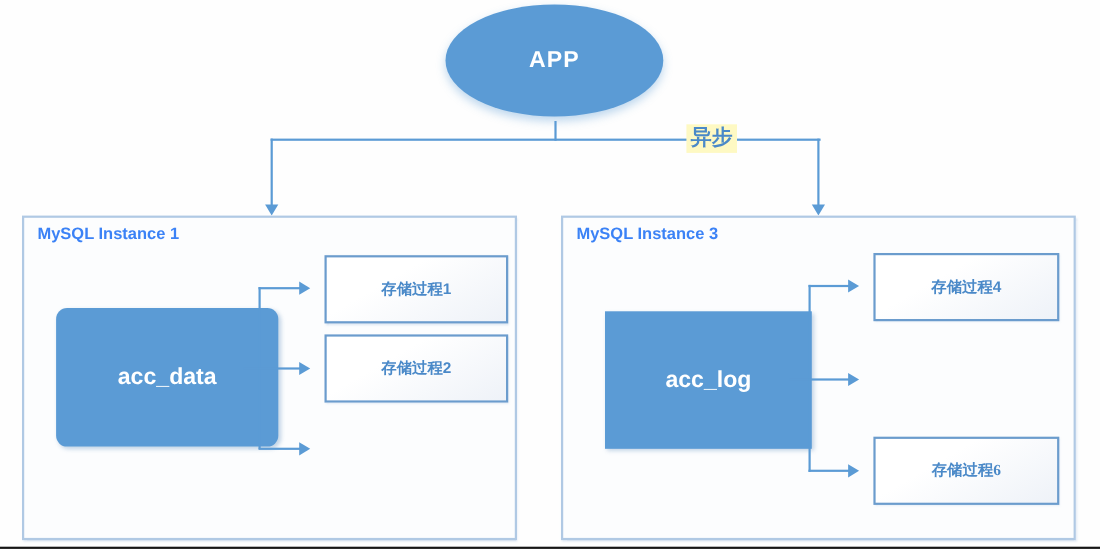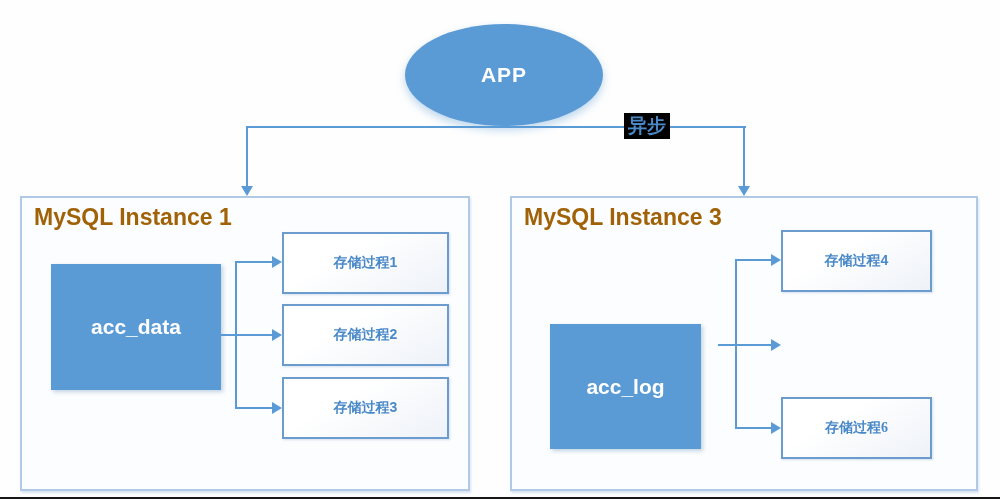--- a/index.html
+++ b/index.html
@@ -17,21 +17,21 @@
   .bottom-edge {
     position: absolute;
     left: 0; right: 0; bottom: 1px;
     height: 2px;
     background: #161616;
   }
 
   
   .app-ellipse {
     position: absolute;
-    left: 405px; top: 24px;
+    left: 405px; top: 4px;
     width: 198px; height: 102px;
     background: #5b9bd5;
     border-radius: 50%;
     box-shadow: 0 4px 9px rgba(91,155,213,0.40);
     display: flex; align-items: center; justify-content: center;
     color: #ffffff;
     font-size: 21px;
     font-weight: 600;
     letter-spacing: 1px;
   }
@@ -54,21 +54,21 @@
     width: 0; height: 0;
     border-top: 6px solid transparent;
     border-bottom: 6px solid transparent;
     border-left: 10px solid #5b9bd5;
   }
 
   .async-label {
     position: absolute;
     left: 624px; top: 113px;
     padding: 0 4px;
-    background: #000000;
+    background: #fef9c3;
     color: #4a89c8;
     font-size: 19px;
     font-weight: 600;
     line-height: 26px;
   }
 
   
   .instance {
     position: absolute;
     top: 196px;
@@ -76,52 +76,53 @@
     background: #fcfdfe;
     border: 2px solid #b0c9e4;
     box-shadow: 1px 2px 2px rgba(170,195,225,0.45);
   }
   .instance-1 { left: 20px;  width: 450px; }
   .instance-2 { left: 510px; width: 468px; }
 
   .instance-title {
     position: absolute;
     left: 12px; top: 6px;
-    color: #a16207;
-    font-size: 23px;
+    color: #3b82f6;
+    font-size: 15px;
     font-weight: 600;
   }
 
   
   .table-node {
     position: absolute;
     background: #5b9bd5;
     box-shadow: 2px 2px 4px rgba(120,160,200,0.45);
     display: flex; align-items: center; justify-content: center;
     color: #ffffff;
     font-size: 21px;
     font-weight: 600;
   }
-  .instance-1 .table-node { left: 29px; top: 66px; width: 170px; height: 126px; }
-  .instance-2 .table-node { left: 38px; top: 85px; width: 151px; height: 125px; margin-top: 41px; }
+  .instance-1 .table-node { left: 29px; top: 82px; width: 202px; height: 126px; border-radius: 10px; }
+  .instance-2 .table-node { left: 38px; top: 85px; width: 188px; height: 125px; }
 
   
   .proc-box {
     position: absolute;
     height: 62px;
     border: 2px solid #6b9ccd;
     background: linear-gradient(150deg, #ffffff 35%, #eef2f8 100%);
     box-shadow: 1px 1px 2px rgba(170,195,225,0.5);
     display: flex; align-items: center; justify-content: center;
     color: #4a89c8;
     font-size: 14px;
     font-weight: 600;
+    margin-left: 13px;
   }
   .instance-1 .proc-box { left: 260px; width: 167px; }
-  .instance-2 .proc-box { left: 269px; width: 151px; }
+  .instance-2 .proc-box { left: 269px; width: 169px; }
 
   .instance-1 .proc-1 { top: 34px; }
   .instance-1 .proc-2 { top: 106px; justify-content: center; }
   .instance-1 .proc-3 { top: 179px; }
 
   .instance-2 .proc-1 { top: 32px; }
   .instance-2 .proc-2 { top: 116px; }
   .instance-2 .proc-3 { top: 199px; font-family: Liberation Serif, serif; }
 </style>
 </head>
@@ -160,23 +161,20 @@
     <div class="arrow-right" style="left:250px; top:58px;"></div>
     <div class="arrow-right" style="left:250px; top:131px;"></div>
     <div class="arrow-right" style="left:250px; top:204px;"></div>
 
     <div class="proc-box proc-1">
       <span>存储过程1</span>
     </div>
     <div class="proc-box proc-2">
       <span>存储过程2</span>
     </div>
-    <div class="proc-box proc-3">
-      <span>存储过程3</span>
-    </div>
   </div>
 
   <div class="instance instance-2">
     <div class="instance-title">MySQL Instance 3</div>
 
     <div class="table-node">
       <span>acc_log</span>
     </div>
 
     <div class="line h-line" style="left:206px; top:146px; width:19px;"></div>

